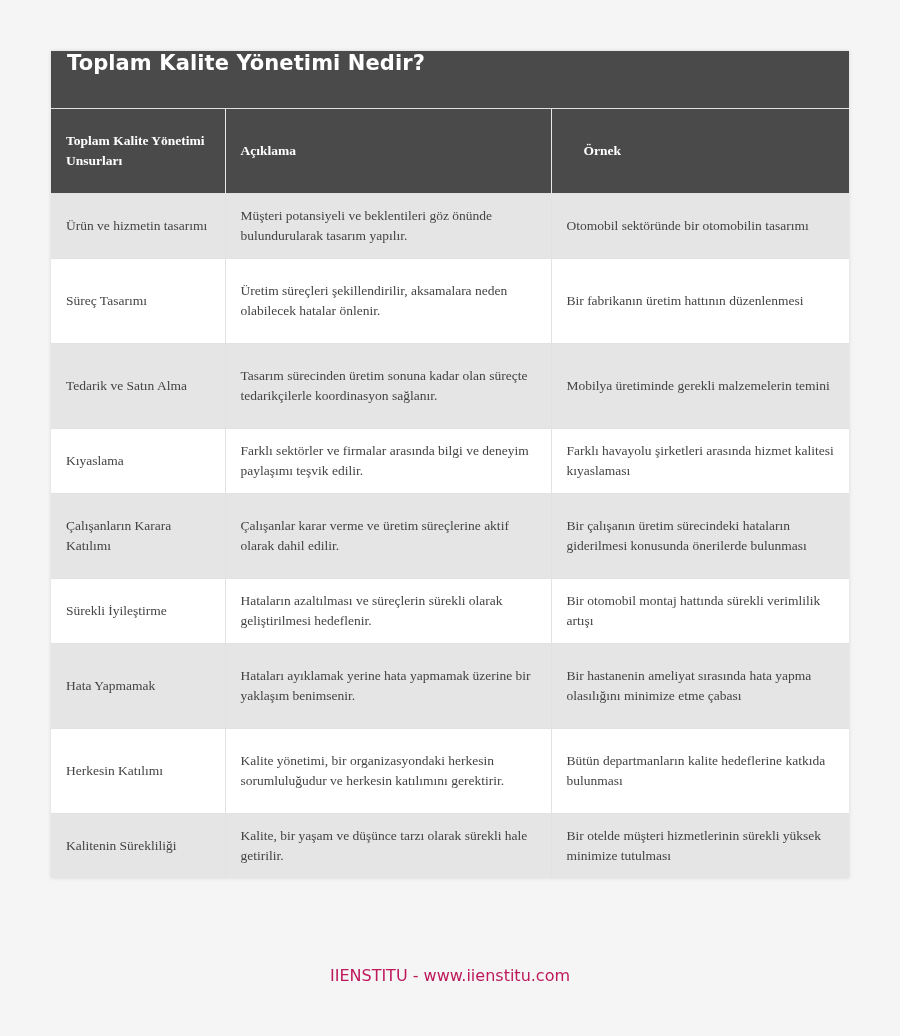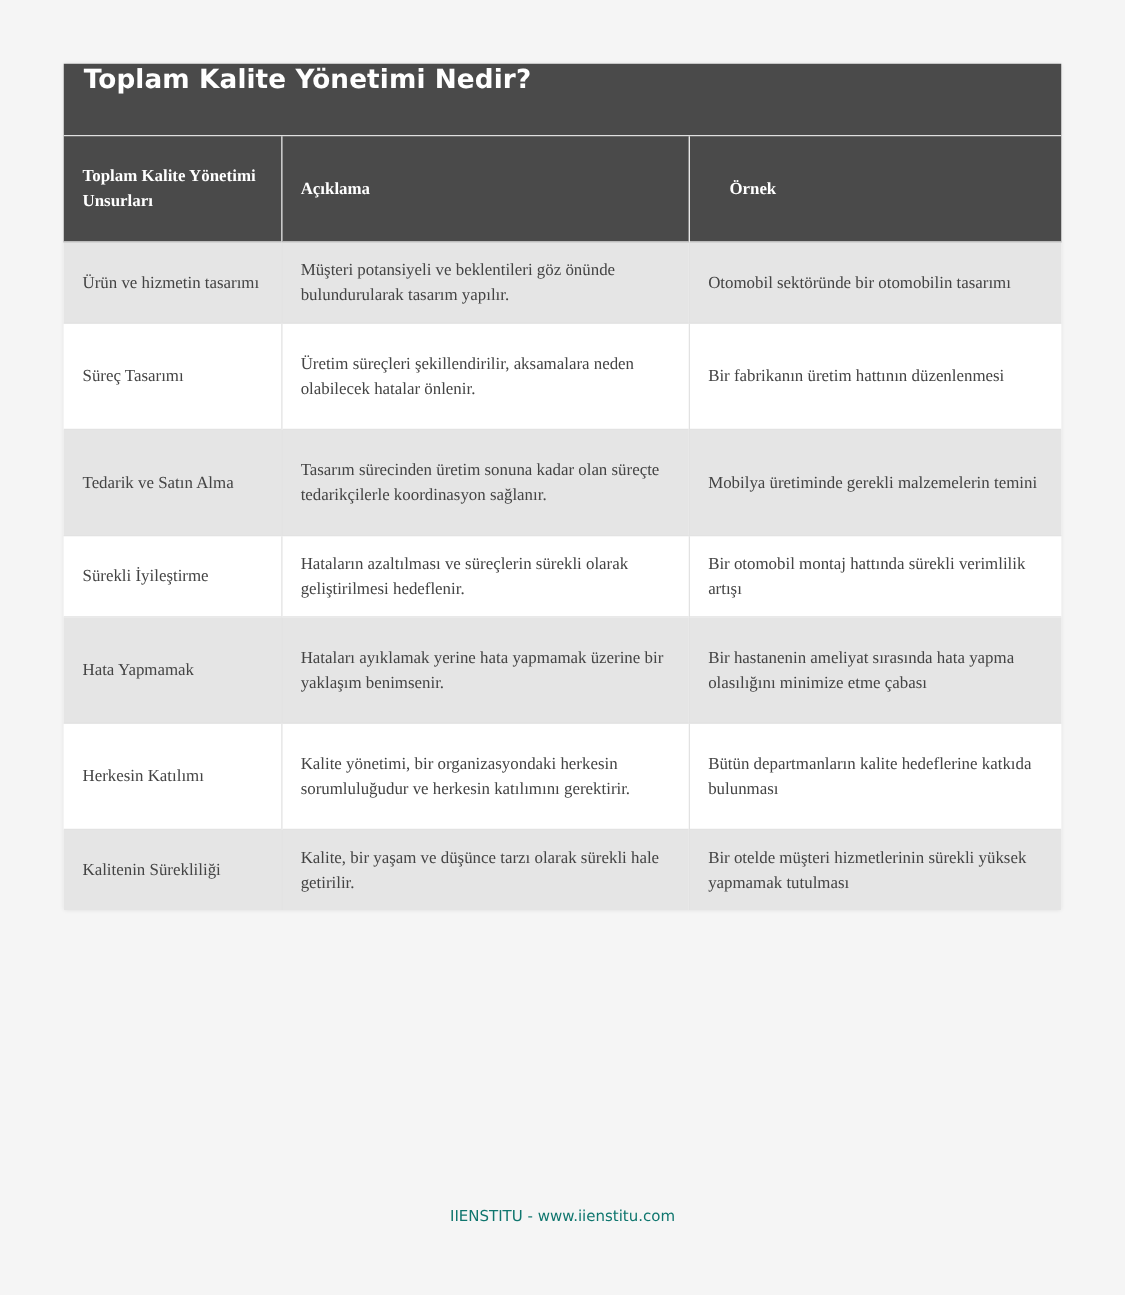--- a/index.html
+++ b/index.html
@@ -68,22 +68,22 @@
     tbody tr.odd td { background: #ffffff; }
     tbody tr.even td { background: #e5e5e5; }
     tr.h2 td { height: 64px; }
     tr.h3 td { height: 84px; }
     .footer {
       position: absolute;
       top: 966px;
       left: 0;
       width: 900px;
       text-align: center;
-      font-size: 12px;
-      color: #0f766e;
+      font-size: 16px;
+      color: #be185d;
     }
   </style>
 </head>
 <body>
 
 <div class="card">
   <div class="title-bar">
     <h1>Toplam Kalite Yönetimi Nedir?</h1>
   </div>
   <table>
@@ -109,36 +109,46 @@
         <td>Süreç Tasarımı</td>
         <td>Üretim süreçleri şekillendirilir, aksamalara neden olabilecek hatalar önlenir.</td>
         <td>Bir fabrikanın üretim hattının düzenlenmesi</td>
       </tr>
       <tr class="even h3">
         <td>Tedarik ve Satın Alma</td>
         <td>Tasarım sürecinden üretim sonuna kadar olan süreçte tedarikçilerle koordinasyon sağlanır.</td>
         <td>Mobilya üretiminde gerekli malzemelerin temini</td>
       </tr>
       <tr class="odd h2">
+        <td>Kıyaslama</td>
+        <td>Farklı sektörler ve firmalar arasında bilgi ve deneyim paylaşımı teşvik edilir.</td>
+        <td>Farklı havayolu şirketleri arasında hizmet kalitesi kıyaslaması</td>
+      </tr>
+      <tr class="even h3">
+        <td>Çalışanların Karara Katılımı</td>
+        <td>Çalışanlar karar verme ve üretim süreçlerine aktif olarak dahil edilir.</td>
+        <td>Bir çalışanın üretim sürecindeki hataların giderilmesi konusunda önerilerde bulunması</td>
+      </tr>
+      <tr class="odd h2">
         <td>Sürekli İyileştirme</td>
         <td>Hataların azaltılması ve süreçlerin sürekli olarak geliştirilmesi hedeflenir.</td>
         <td>Bir otomobil montaj hattında sürekli verimlilik artışı</td>
       </tr>
       <tr class="even h3">
         <td>Hata Yapmamak</td>
         <td>Hataları ayıklamak yerine hata yapmamak üzerine bir yaklaşım benimsenir.</td>
         <td>Bir hastanenin ameliyat sırasında hata yapma olasılığını minimize etme çabası</td>
       </tr>
       <tr class="odd h3">
         <td>Herkesin Katılımı</td>
         <td>Kalite yönetimi, bir organizasyondaki herkesin sorumluluğudur ve herkesin katılımını gerektirir.</td>
         <td>Bütün departmanların kalite hedeflerine katkıda bulunması</td>
       </tr>
       <tr class="even h2">
         <td>Kalitenin Sürekliliği</td>
         <td>Kalite, bir yaşam ve düşünce tarzı olarak sürekli hale getirilir.</td>
-        <td>Bir otelde müşteri hizmetlerinin sürekli yüksek yapmamak tutulması</td>
+        <td>Bir otelde müşteri hizmetlerinin sürekli yüksek minimize tutulması</td>
       </tr>
     </tbody>
   </table>
 </div>
 
 <div class="footer">IIENSTITU - www.iienstitu.com</div>
 
 </body></html>

